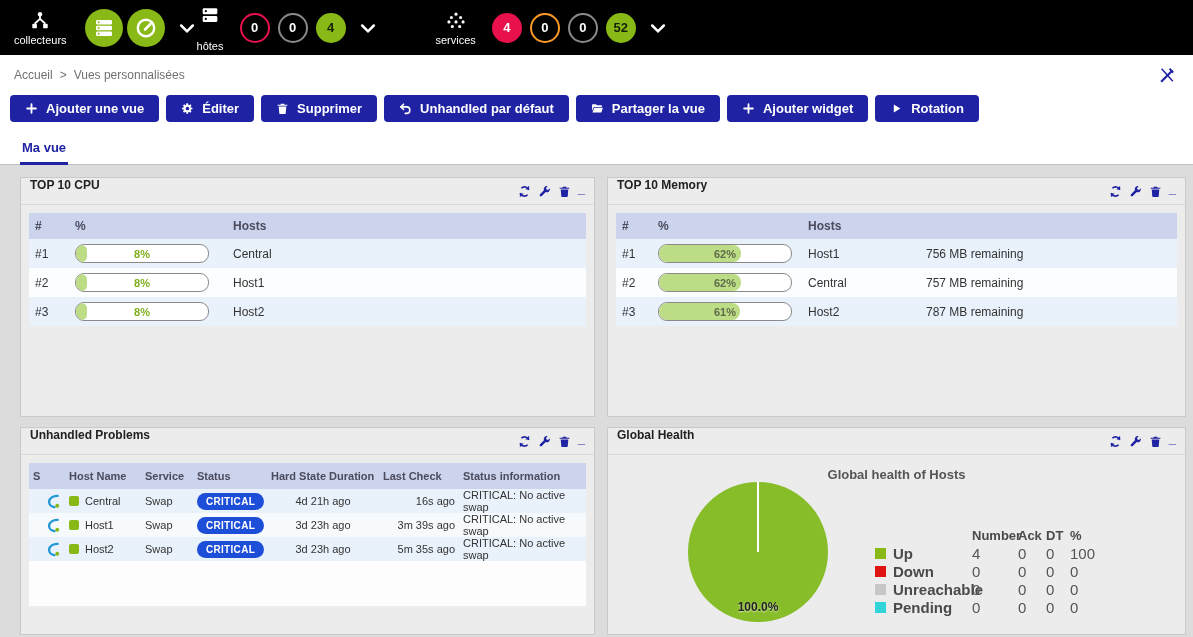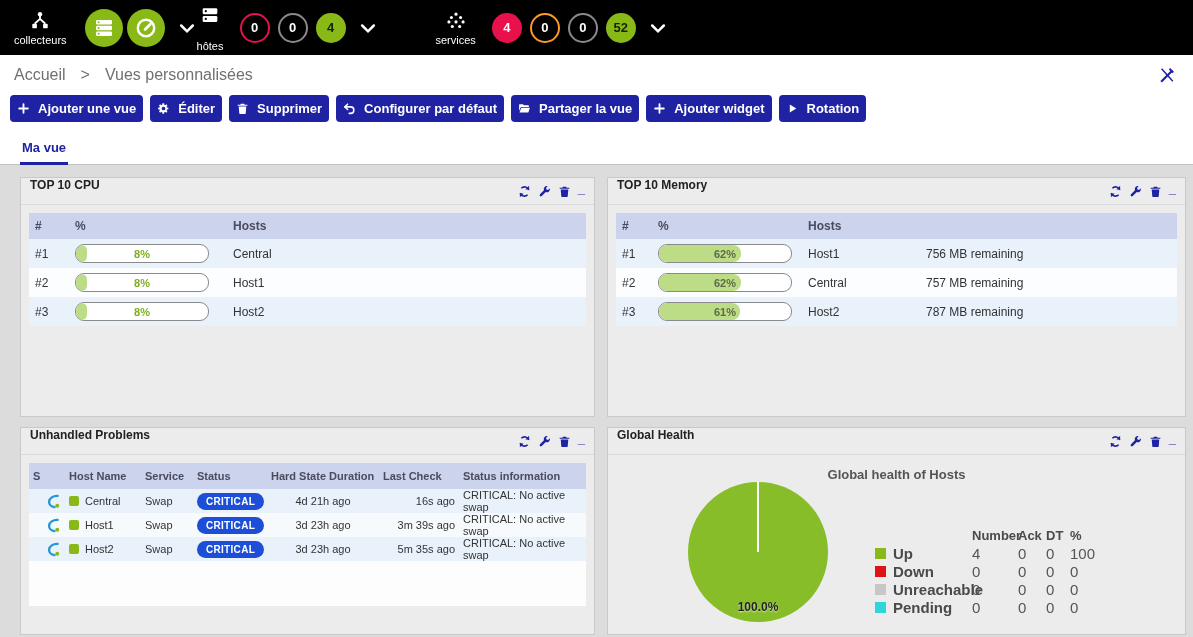--- a/index.html
+++ b/index.html
@@ -23,25 +23,25 @@
   .clock .date { font-size:13px; font-weight:bold; }
   .clock .time { font-size:15px; font-weight:bold; }
   .toggle { position:relative; width:46px; height:28px; }
   .toggle .pill { position:absolute; left:12px; top:9px; width:32px; height:12px; border-radius:6px; background:#8f8f8f; }
   .toggle .knob { position:absolute; left:0; top:1px; width:26px; height:26px; border-radius:50%; background:#fff; display:flex; align-items:center; justify-content:center; }
   .avatar { width:36px; height:36px; margin-right:12px; cursor:pointer; }
 
   
   .head-section { background:#fff; }
   .breadcrumb-bar { display:flex; align-items:center; padding:10px 16px 4px 14px; }
-  .breadcrumb { font-size:16px; color:#707070; display:flex; align-items:center; gap:15px; }
+  .breadcrumb { font-size:12px; color:#707070; display:flex; align-items:center; gap:7px; }
   .breadcrumb a { color:#707070; text-decoration:none; cursor:pointer; }
   .edit-dash { margin-left:auto; width:20px; height:20px; color:#1f23a3; cursor:pointer; }
   .toolbar { display:flex; gap:7px; padding:6px 10px 8px 10px; }
-  .btn { background:#1f23a3; color:#fff; border:none; border-radius:4px; height:27px; padding:0 7px; font-size:13px; font-weight:bold; font-family:"Liberation Sans",sans-serif; display:inline-flex; align-items:center; gap:8px; cursor:pointer; }
+  .btn { background:#1f23a3; color:#fff; border:none; border-radius:4px; height:27px; padding:0 15px; font-size:13px; font-weight:bold; font-family:"Liberation Sans",sans-serif; display:inline-flex; align-items:center; gap:8px; cursor:pointer; }
   .btn svg { width:13px; height:13px; }
   .tabsbar { padding:4px 0 0 20px; border-bottom:1px solid #c3c3c3; }
   .tab { display:inline-block; color:#1f23a3; font-size:13px; font-weight:bold; padding:6px 2px 7px 2px; border-bottom:3px solid #1f23a3; margin-bottom:-1px; cursor:pointer; }
 
   
   .dash { padding:12px 7px 0 20px; display:grid; grid-template-columns:575px 579px; column-gap:12px; row-gap:10px; }
   .widget { background:#ececec; border:1px solid #c9c9c9; position:relative; }
   .widget.top { height:240px; }
   .widget.bottom { height:208px; }
   .whead { height:27px; display:flex; padding:0 9px; border-bottom:1px solid #dadada; }
@@ -197,21 +197,21 @@
       <svg viewBox="0 0 24 24">
           <path fill="currentColor" d="M9 3h6l1 2h5v2H3V5h5l1-2zM5 8.5h14l-1.1 12.6a1 1 0 0 1-1 .9H7.1a1 1 0 0 1-1-.9L5 8.5z"></path>
         </svg>
       <span>Supprimer</span>
     </button>
     <button class="btn">
       <svg viewBox="0 0 24 24" fill="none" stroke="currentColor" stroke-width="2.8" stroke-linecap="round" stroke-linejoin="round">
           <path d="M8.5 4 3.5 9l5 5"></path>
           <path d="M3.5 9H14a6 6 0 0 1 0 12h-2.5"></path>
         </svg>
-      <span>Configurer par défaut</span>
+      <span>Unhandled par défaut</span>
     </button>
     <button class="btn">
       <svg viewBox="0 0 24 24" fill="currentColor">
           <path d="M2 5a1 1 0 0 1 1-1h6l2 2h8a1 1 0 0 1 1 1v2H6.4a2 2 0 0 0-1.9 1.4L2 16.5V5z"></path>
           <path d="M6.9 10.5h15l-2.5 7.9a1.5 1.5 0 0 1-1.4 1H2.7l3-8a1.3 1.3 0 0 1 1.2-.9z"></path>
         </svg>
       <span>Partager la vue</span>
     </button>
     <button class="btn">
       <svg viewBox="0 0 24 24">

